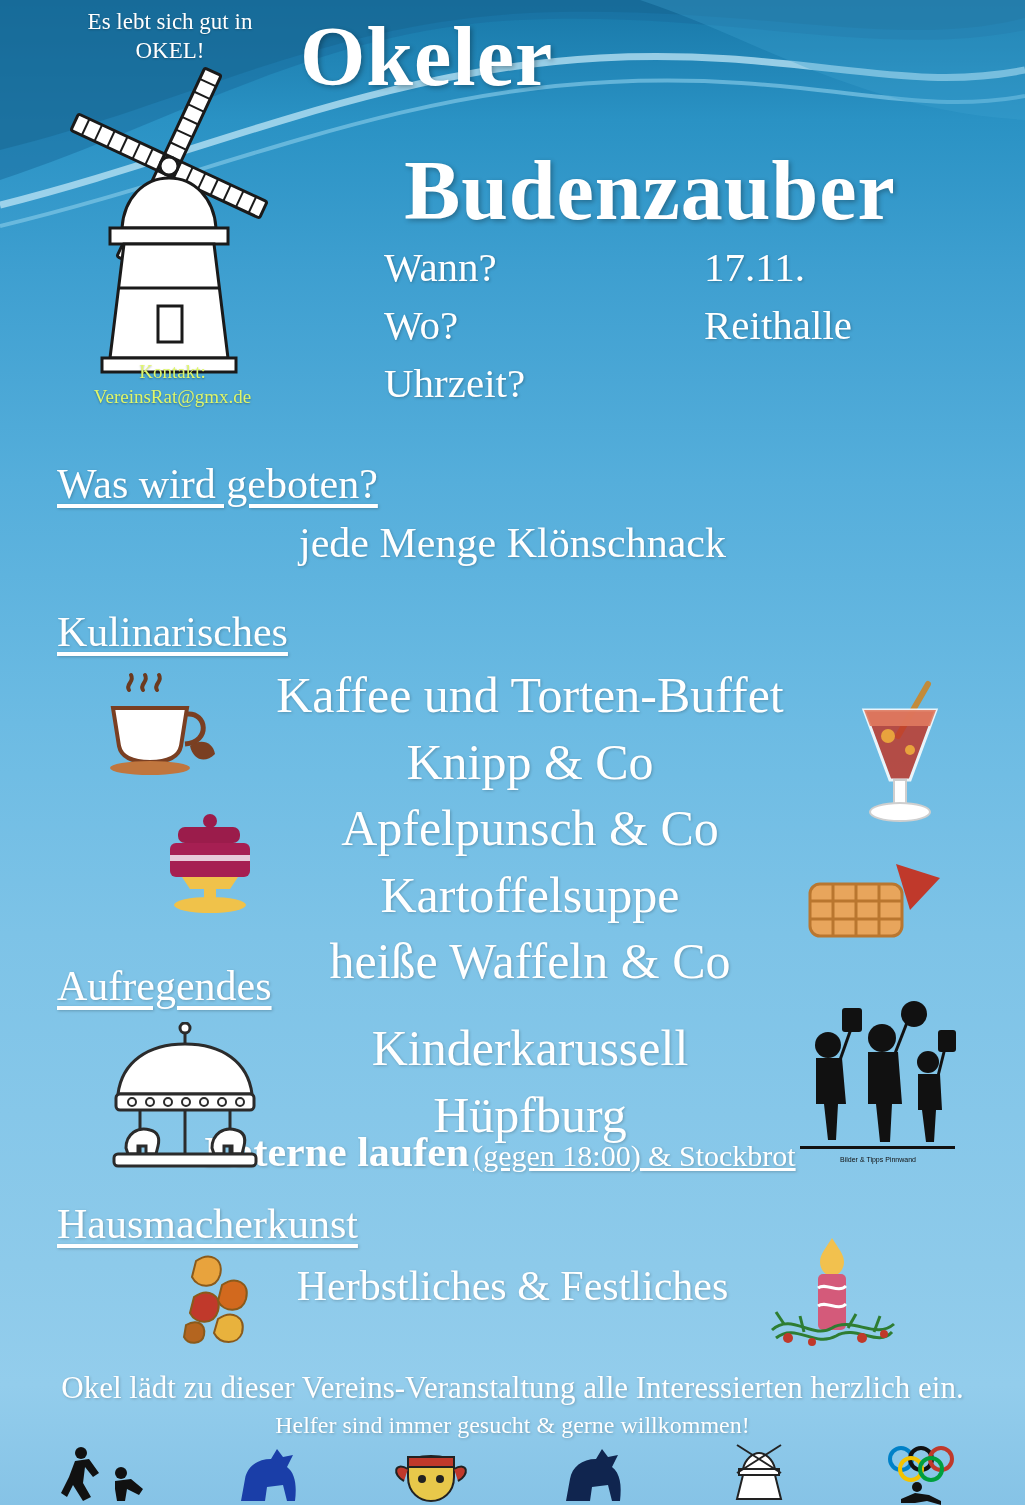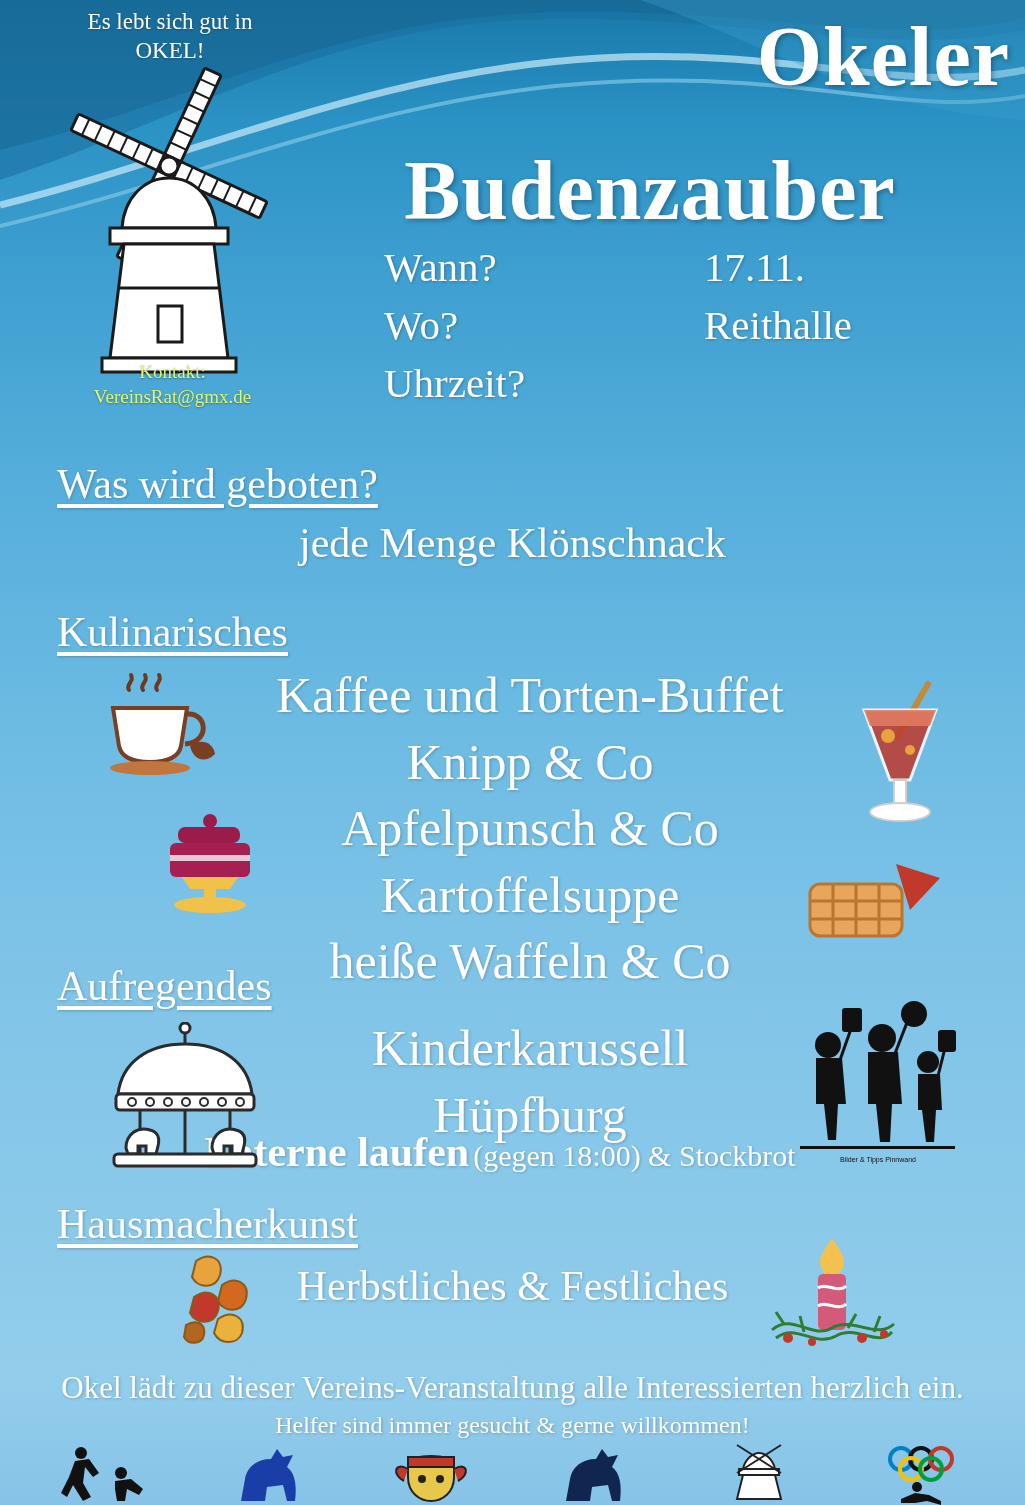--- a/index.html
+++ b/index.html
@@ -61,21 +61,21 @@
     font-size: 19px;
     line-height: 1.3;
     color: #dff76a;
     text-shadow: 0 1px 2px rgba(0,0,0,.35);
   }
   .title1 {
     position: absolute;
     left: 300px;
     top: 8px;
     width: 710px;
-    text-align: right;
+    text-align: left;
     font-size: 84px;
     font-weight: bold;
     letter-spacing: 1px;
     text-shadow: 2px 2px 5px rgba(0,0,0,.30);
   }
   .title2 {
     position: absolute;
     left: 285px;
     top: 142px;
     width: 730px;
@@ -320,21 +320,21 @@
 
   <div class="section-head" style="left:57px; top:962px;">Aufregendes</div>
 
   <div class="lines-block" style="left:250px; top:1015px; width:560px;">
     <div>Kinderkarussell</div>
     <div>Hüpfburg</div>
   </div>
 
   <div style="position:absolute; left:0; top:1128px; width:1000px; text-align:center;">
     <span style="font-size:42px; text-shadow:1px 1px 3px rgba(0,0,0,.22);font-weight:bold;">Laterne laufen</span>
-    <span class="small-inline" style="text-shadow:1px 1px 3px rgba(0,0,0,.22);">(gegen 18:00) &amp; Stockbrot</span>
+    <span class="small-inline" style="text-shadow:1px 1px 3px rgba(0,0,0,.22);text-decoration:underline;">(gegen 18:00) &amp; Stockbrot</span>
   </div>
 
   <div class="deco" style="left:100px; top:1022px;">
     <svg width="170" height="155" viewBox="0 0 170 155">
       <g stroke="#2b2b2b" stroke-width="3" fill="#ffffff">
         <line x1="85" y1="6" x2="85" y2="22"></line>
         <circle cx="85" cy="6" r="5"></circle>
         <path d="M18,72 C22,40 48,22 85,22 C122,22 148,40 152,72 Z"></path>
         <rect x="16" y="72" width="138" height="16" rx="4"></rect>
         <g stroke-width="2">

